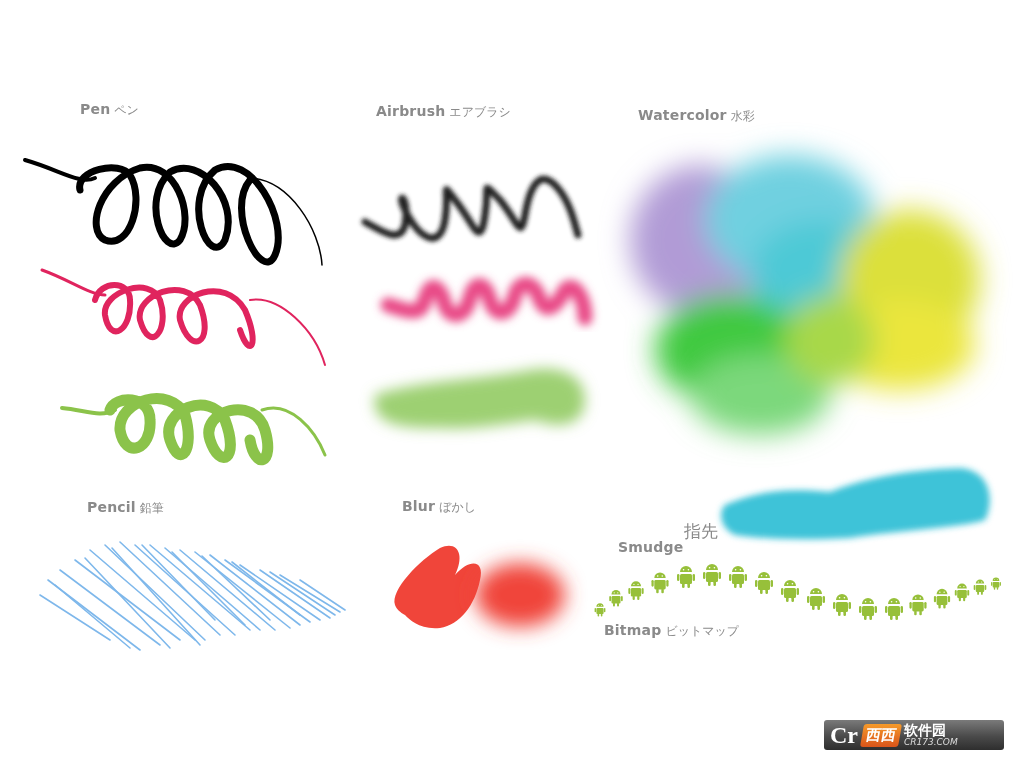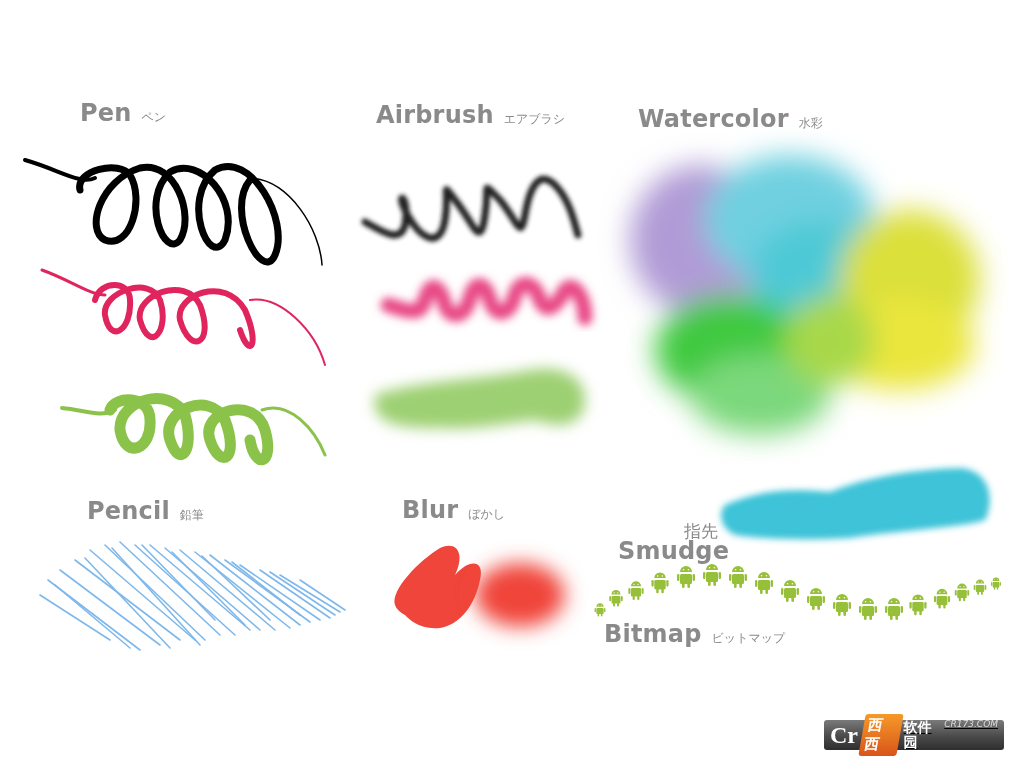--- a/index.html
+++ b/index.html
@@ -1,25 +1,25 @@
 <!DOCTYPE html>
 <html><head>
 <meta charset="utf-8">
 <style>
   html, body { margin:0; padding:0; }
   body { width:1024px; height:768px; background:#ffffff; position:relative; overflow:hidden; font-family:"DejaVu Sans", sans-serif; }
   .label { position:absolute; color:#8a8a8a; font-weight:bold; white-space:nowrap; }
-  .label .en { font-size:24px; letter-spacing:0.2px; }
-  .label .jp { font-size:12px; font-weight:normal; margin-left:10px; color:#8a8a8a; }
+  .label .en { font-size:14px; letter-spacing:0.2px; }
+  .label .jp { font-size:12px; font-weight:normal; margin-left:4px; color:#8a8a8a; }
   .sub-jp { position:absolute; font-size:17px; color:#8a8a8a; }
   svg.art { position:absolute; left:0; top:0; }
   .watermark { position:absolute; left:824px; top:720px; width:180px; height:30px; background:linear-gradient(#7a7a7a,#4a4a4a 55%,#2e2e2e); border-radius:3px; display:flex; align-items:center; padding:0 6px; box-sizing:border-box; gap:4px; }
   .wm-logo { color:#ffffff; font-weight:bold; font-size:24px; font-family:"Liberation Serif", serif; line-height:1; }
   .wm-badge { background:linear-gradient(#f59a2a,#d9541a); color:#fff; font-weight:bold; font-size:15px; padding:2px 4px; border-radius:3px; transform:skewX(-10deg); }
-  .wm-text { display:flex; flex-direction:row; line-height:1.05;text-decoration:underline; }
+  .wm-text { display:flex; flex-direction:column; line-height:1.05; }
   .wm-cn { color:#ffffff; font-size:14px; font-weight:bold; }
   .wm-url { color:#dcdcdc; font-size:9px; font-style:italic; }
 </style>
 </head>
 <body>
 
 <svg class="art" width="1024" height="768" viewBox="0 0 1024 768">
   <defs>
     <filter id="blur2" x="-20%" y="-20%" width="140%" height="140%">
         <feGaussianBlur stdDeviation="2.2"></feGaussianBlur>

